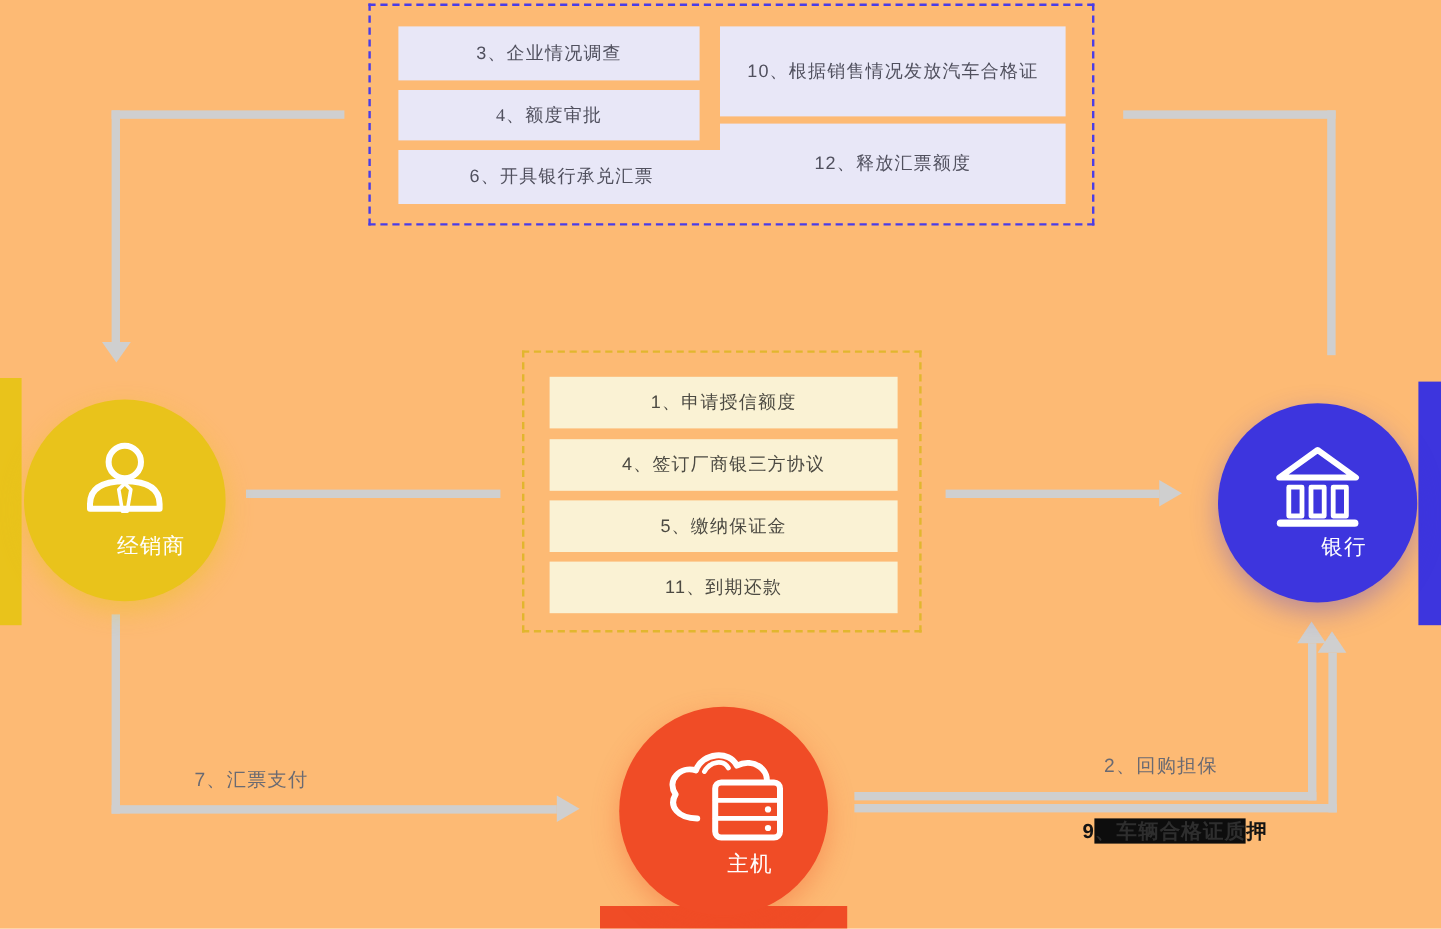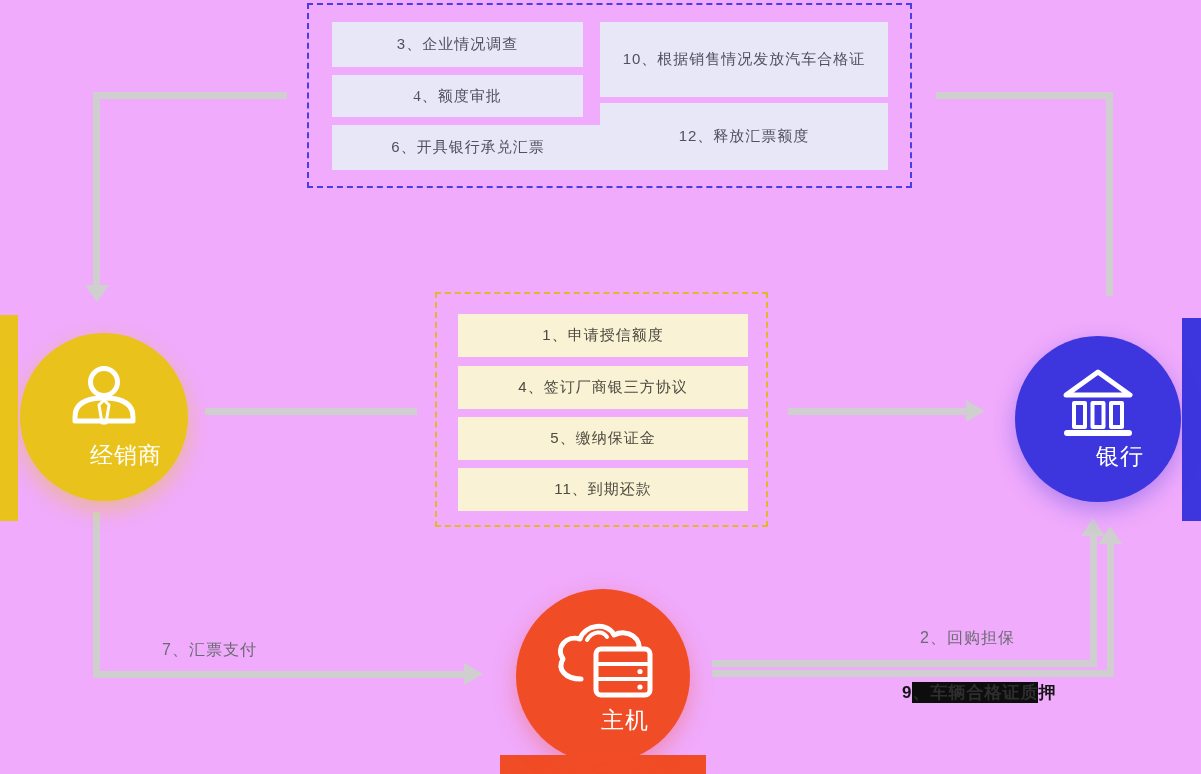--- a/index.html
+++ b/index.html
@@ -1,17 +1,17 @@
 <!DOCTYPE html>
 <html><head>
 <meta charset="utf-8">
 <style>
   html,body{margin:0;padding:0;background:#ffffff;}
   .canvas{
-    position:relative;width:1201px;height:774px;overflow:hidden;background:#f0abfc;
+    position:relative;width:1201px;height:774px;overflow:hidden;background:#fdba74;
     font-family:"Liberation Sans","DejaVu Sans",sans-serif;
   }
 
   
   .group{position:absolute;box-sizing:border-box;background:transparent;}
   .group-top{left:307px;top:3px;width:605px;height:185px;border:2px dashed #4B3DE6;}
   .group-mid{left:435px;top:292px;width:333px;height:235px;border:2px dashed #E2B62E;}
 
   .pill{position:absolute;display:flex;align-items:center;justify-content:center;
         font-size:15px;letter-spacing:1px;}
@@ -21,21 +21,21 @@
   
   .line{position:absolute;background:#CFCFCF;}
   .tri{position:absolute;width:0;height:0;}
   .tri-down{border-left:12px solid transparent;border-right:12px solid transparent;border-top:17px solid #CFCFCF;}
   .tri-right{border-top:11px solid transparent;border-bottom:11px solid transparent;border-left:19px solid #CFCFCF;}
   .tri-up{border-left:12px solid transparent;border-right:12px solid transparent;border-bottom:18px solid #CFCFCF;}
 
   
   .node{position:absolute;border-radius:50%;display:flex;flex-direction:column;
         align-items:center;justify-content:center;color:#fff;}
-  .node-label{font-size:23px;color:#fff;margin-top:2px;letter-spacing:1px;margin-left:44px;}
+  .node-label{font-size:18px;color:#fff;margin-top:2px;letter-spacing:1px;margin-left:44px;}
   .node-dealer{left:20px;top:333px;width:168px;height:168px;background:#E9C31B;
                box-shadow:0 8px 22px rgba(233,195,27,.45);}
   .node-bank{left:1015px;top:336px;width:166px;height:166px;background:#3D35DE;
              box-shadow:0 8px 22px rgba(61,53,222,.35);}
   .node-host{left:516px;top:589px;width:174px;height:174px;background:#F04C26;
              box-shadow:0 8px 22px rgba(240,76,38,.35);}
 
   
   .bar{position:absolute;}
   .bar-dealer{left:0;top:315px;width:18px;height:206px;background:#E9C31B;}

